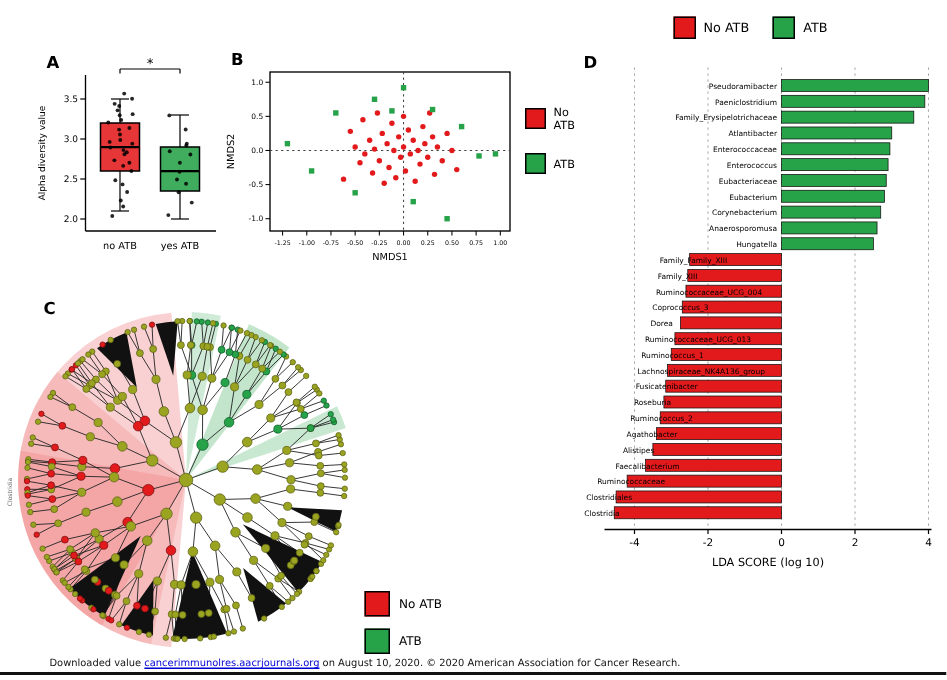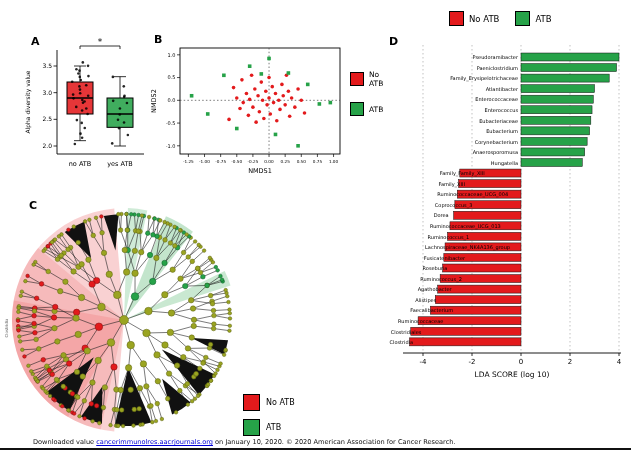--- a/index.html
+++ b/index.html
@@ -945,16 +945,16 @@
           <text x="138" y="359" font-size="7" text-anchor="middle" fill="#000">0</text>
           <line x1="187" y1="348" x2="187" y2="351" stroke="#000" stroke-width="0.8"></line>
           <text x="187" y="359" font-size="7" text-anchor="middle" fill="#000">2</text>
           <line x1="236" y1="348" x2="236" y2="351" stroke="#000" stroke-width="0.8"></line>
           <text x="236" y="359" font-size="7" text-anchor="middle" fill="#000">4</text>
           <text x="129" y="372" font-size="7.5" text-anchor="middle" fill="#000">LDA SCORE (log 10)</text>
         </g>
       </svg>
   </div>
 
-  <div class="footer"><span>Downloaded value </span><a href="#">cancerimmunolres.aacrjournals.org</a><span> on January 10, 2020. © 2020 American Association for Cancer Research.</span></div>
+  <div class="footer"><span>Downloaded value </span><a href="#">cancerimmunolres.aacrjournals.org</a><span> on August 10, 2020. © 2020 American Association for Cancer Research.</span></div>
   <div class="bottom-rule"></div>
 
 </div>
 
 </body></html>

